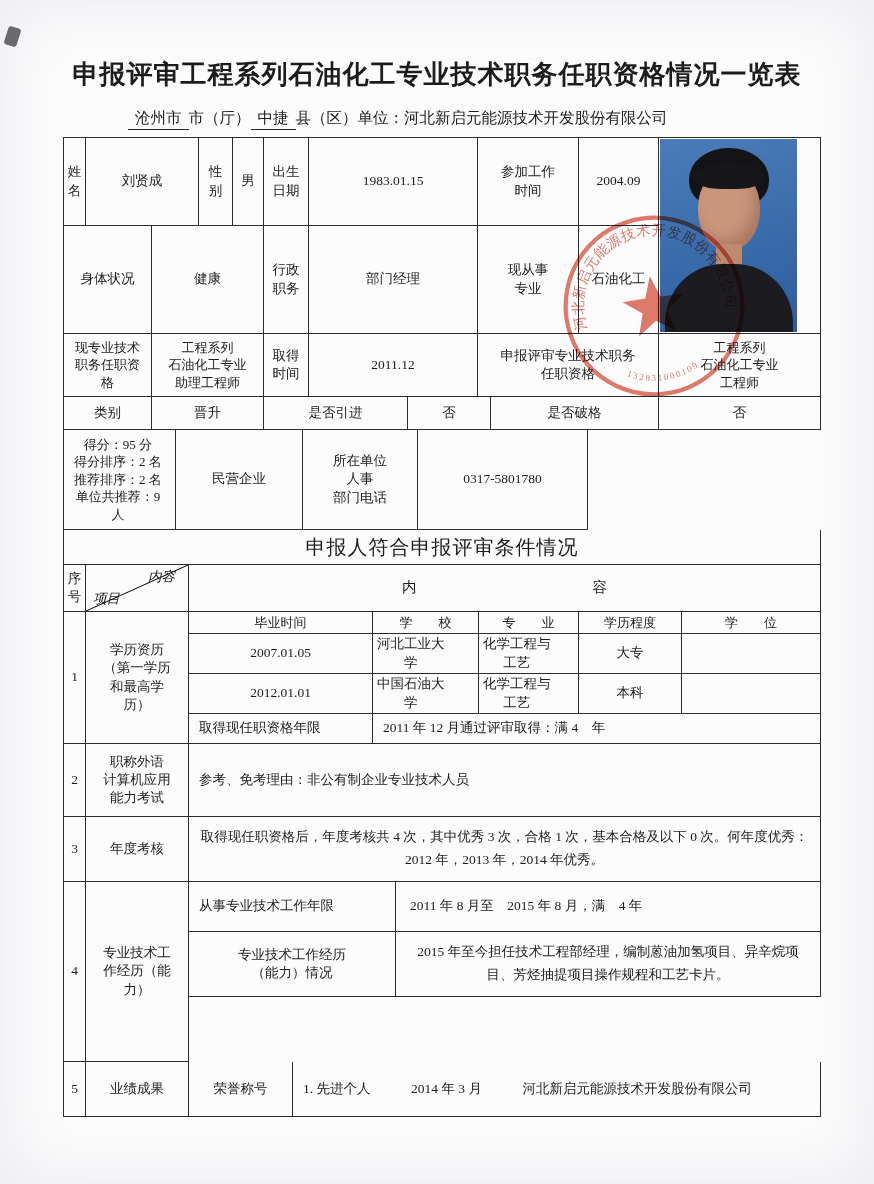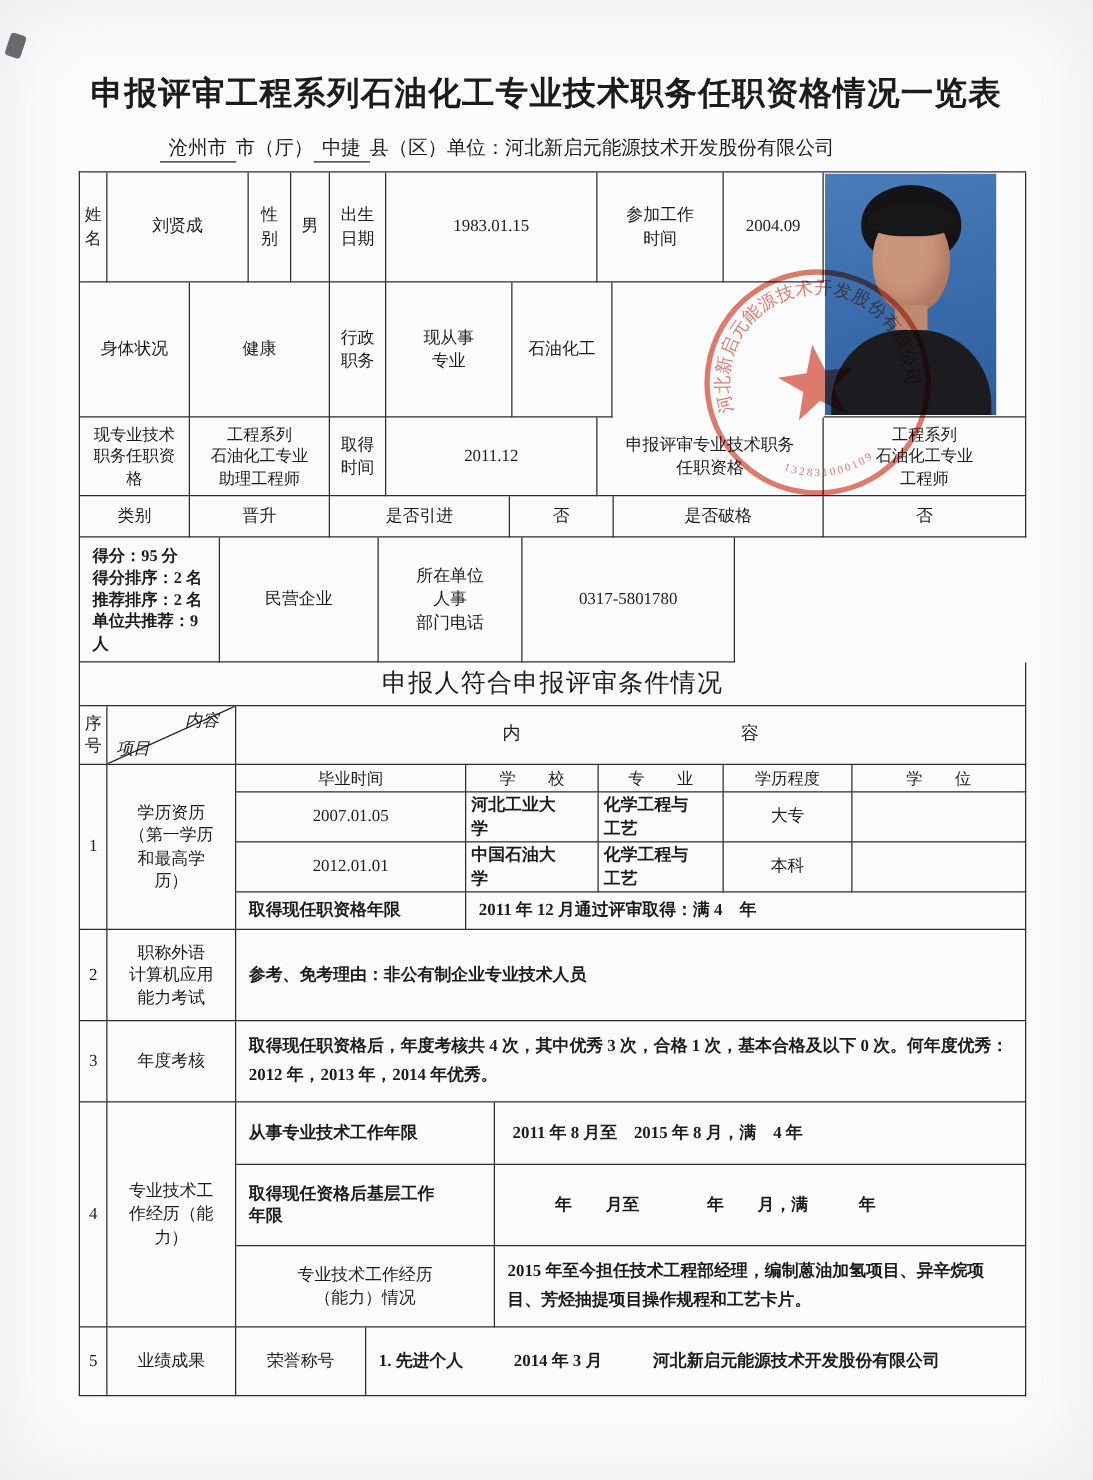--- a/index.html
+++ b/index.html
@@ -13,21 +13,21 @@
   .subtitle{position:absolute;top:108px;left:128px;font-size:15.5px;white-space:nowrap;}
   .u{display:inline-block;border-bottom:1.4px solid #222;padding:0 7px;}
   .tbl{position:absolute;left:63px;top:137px;width:757px;
        border-top:1.6px solid #2c2c2c;border-left:1.6px solid #2c2c2c;
        font-size:13.5px;line-height:1.35;}
   .r{display:flex;}
   .col{display:flex;flex-direction:column;}
   .c{box-sizing:border-box;border-right:1.4px solid #2c2c2c;border-bottom:1.4px solid #2c2c2c;
      display:flex;align-items:center;justify-content:center;text-align:center;
      white-space:pre-line;overflow:hidden;padding:1px 2px;}
-  .cl{justify-content:flex-start;text-align:left;padding:2px 10px;font-weight:bold;}
+  .cl{justify-content:flex-start;text-align:center;padding:2px 10px;}
   .sm{font-size:13px;}
   .sect{font-size:20px;letter-spacing:1px;}
   .diagcell{position:relative;
      background:linear-gradient(to bottom right,transparent calc(50% - .9px),
        #2c2c2c calc(50% - .2px),#2c2c2c calc(50% + .2px),transparent calc(50% + .9px));font-style:italic;}
   .diag-top{position:absolute;top:3px;right:13px;}
   .diag-bottom{position:absolute;bottom:3px;left:7px;text-align:right;}
   .spread{gap:176px;font-size:14.5px;}
   .photo-cell{padding:0;align-items:flex-start;justify-content:flex-start;}
   .photo{position:relative;width:137px;height:193px;margin:1px 0 0 1px;overflow:hidden;
@@ -72,20 +72,21 @@
           <div class="c" style="width:169px">1983.01.15</div>
           <div class="c" style="width:101px">参加工作
 时间</div>
           <div class="c" style="width:80px">2004.09</div>
         </div>
         <div class="r" style="height:108px">
           <div class="c" style="width:88px">身体状况</div>
           <div class="c" style="width:112px">健康</div>
           <div class="c" style="width:45px">行政
 职务</div>
+          <div class="c" style="width:169px">部门经理</div>
           <div class="c" style="width:101px">现从事
 专业</div>
           <div class="c" style="width:80px">石油化工</div>
         </div>
         <div class="r" style="height:63px">
           <div class="c sm" style="width:88px">现专业技术
 职务任职资
 格</div>
           <div class="c sm" style="width:112px">工程系列
 石油化工专业
@@ -207,25 +208,20 @@
 
     <div class="r">
       <div class="c" style="width:22px;height:180px">4</div>
       <div class="c" style="width:103px;height:180px">专业技术工
 作经历（能
 力）</div>
       <div class="col" style="width:632px">
         <div class="r" style="height:50px">
           <div class="c cl" style="width:207px">从事专业技术工作年限</div>
           <div class="c cl" style="width:425px;padding-left:14px">2011 年 8 月至　2015 年 8 月，满　4 年</div>
-        </div>
-        <div class="r" style="height:65px">
-          <div class="c cl" style="width:207px">取得现任资格后基层工作
-年限</div>
-          <div class="c cl" style="width:425px;padding-left:48px">年　　月至　　　　年　　月，满　　　年</div>
         </div>
         <div class="r" style="height:65px">
           <div class="c" style="width:207px">专业技术工作经历
 （能力）情况</div>
           <div class="c cl" style="width:425px;line-height:1.7">2015 年至今担任技术工程部经理，编制蒽油加氢项目、异辛烷项目、芳烃抽提项目操作规程和工艺卡片。</div>
         </div>
       </div>
     </div>
 
     <div class="r" style="height:55px">

